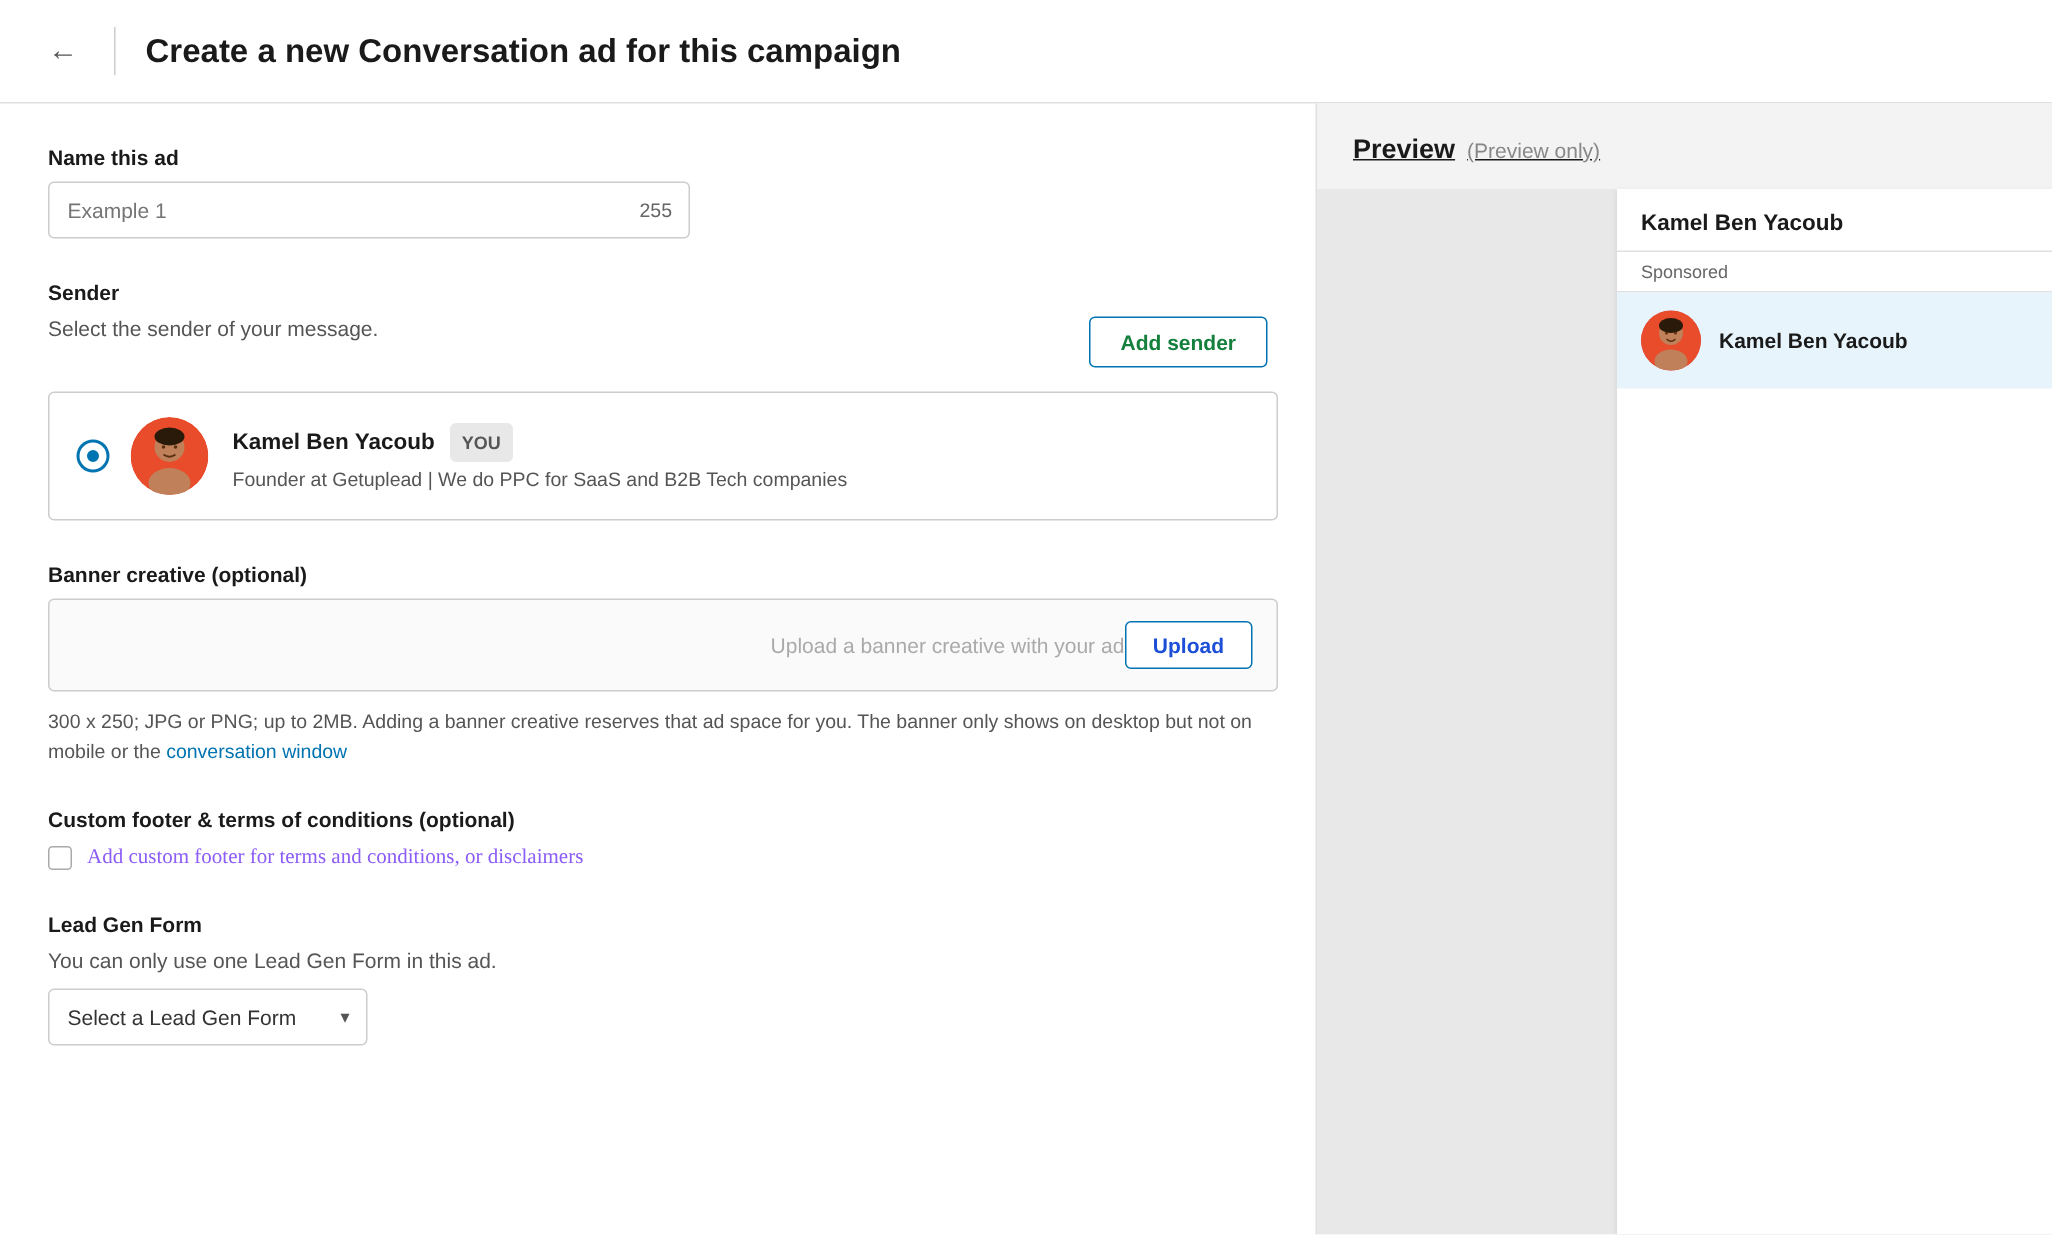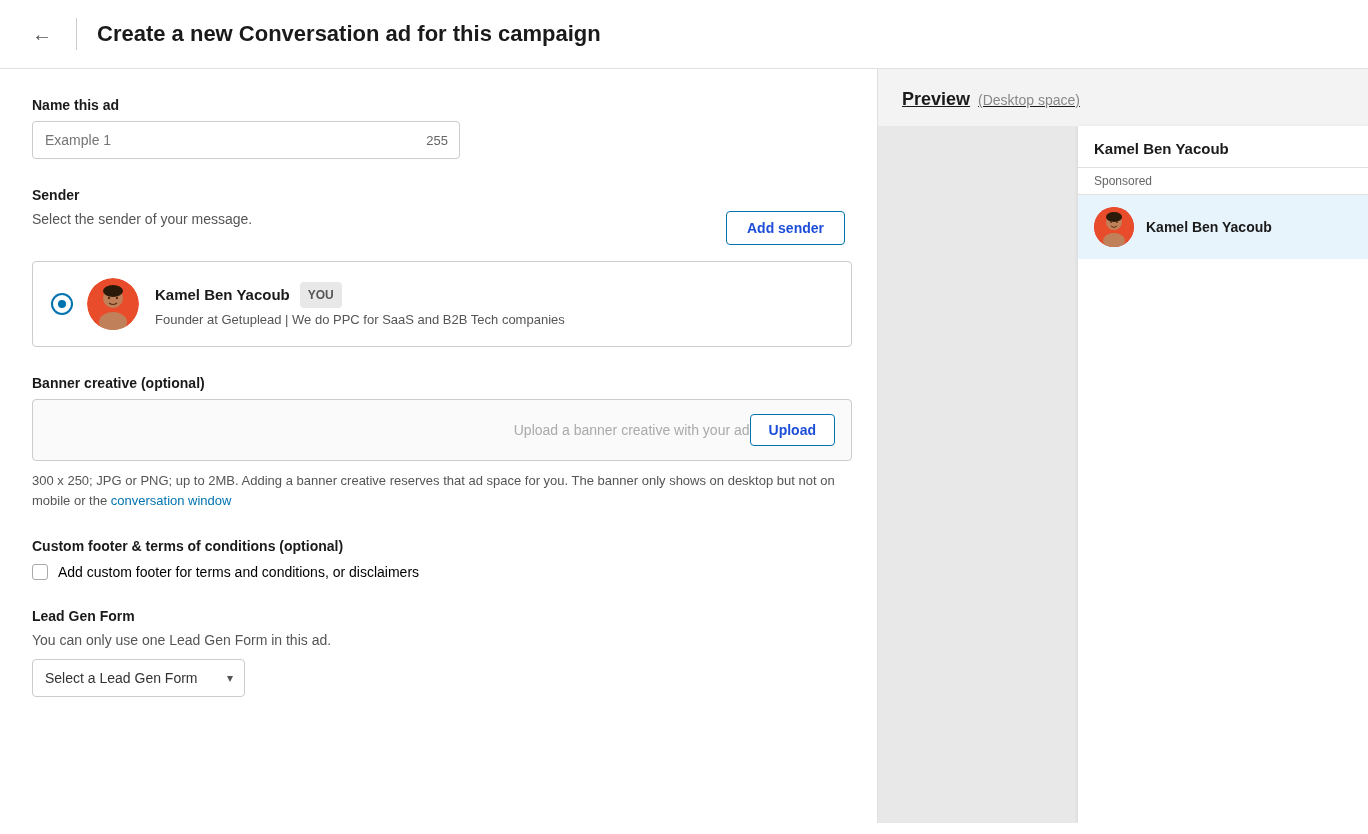--- a/index.html
+++ b/index.html
@@ -168,21 +168,21 @@
       justify-content: space-between;
       align-items: flex-start;
       margin-bottom: 16px;
     }
     .sender-description {
       color: #555;
       font-size: 14px;
     }
     .add-sender-btn {
       border: 1px solid #0073b1;
-      color: #1d4ed8;
+      color: #15803d;
       background: #fff;
       padding: 8px 20px;
       border-radius: 4px;
       font-size: 14px;
       font-weight: 600;
       cursor: pointer;
       white-space: nowrap;
     }
 
     .sender-card {
@@ -288,21 +288,22 @@
       width: 16px;
       height: 16px;
       border: 1.5px solid #aaa;
       border-radius: 3px;
       flex-shrink: 0;
       background: #fff;
       cursor: pointer;
     }
     .checkbox-label {
       font-size: 14px;
-      color: #000000;
+      color: #8b5cf6;
+      font-family: Liberation Serif, serif;
     }
 
     
     .lead-gen-description {
       color: #555;
       font-size: 14px;
       margin-bottom: 11px;
     }
     .select-wrapper {
       position: relative;
@@ -418,21 +419,21 @@
         </select>
         <span class="select-arrow">▾</span>
       </div>
     </div>
 
   </div>
 
   <div class="preview-panel">
     <div class="preview-header">
       <span class="preview-title">Preview</span>
-      <span class="preview-subtitle">(Desktop space)</span>
+      <span class="preview-subtitle">(Preview only)</span>
     </div>
     <div class="preview-content">
       <div class="preview-card">
         <div class="preview-card-header">Kamel Ben Yacoub</div>
         <div class="preview-sponsored">Sponsored</div>
         <div class="preview-sender-row">
           <div class="preview-avatar">
             <svg viewBox="0 0 40 40" width="40" height="40" xmlns="http://www.w3.org/2000/svg">
               <circle cx="20" cy="20" r="20" fill="#e84c2b"></circle>
               <circle cx="20" cy="15" r="8" fill="#c0815a"></circle>

